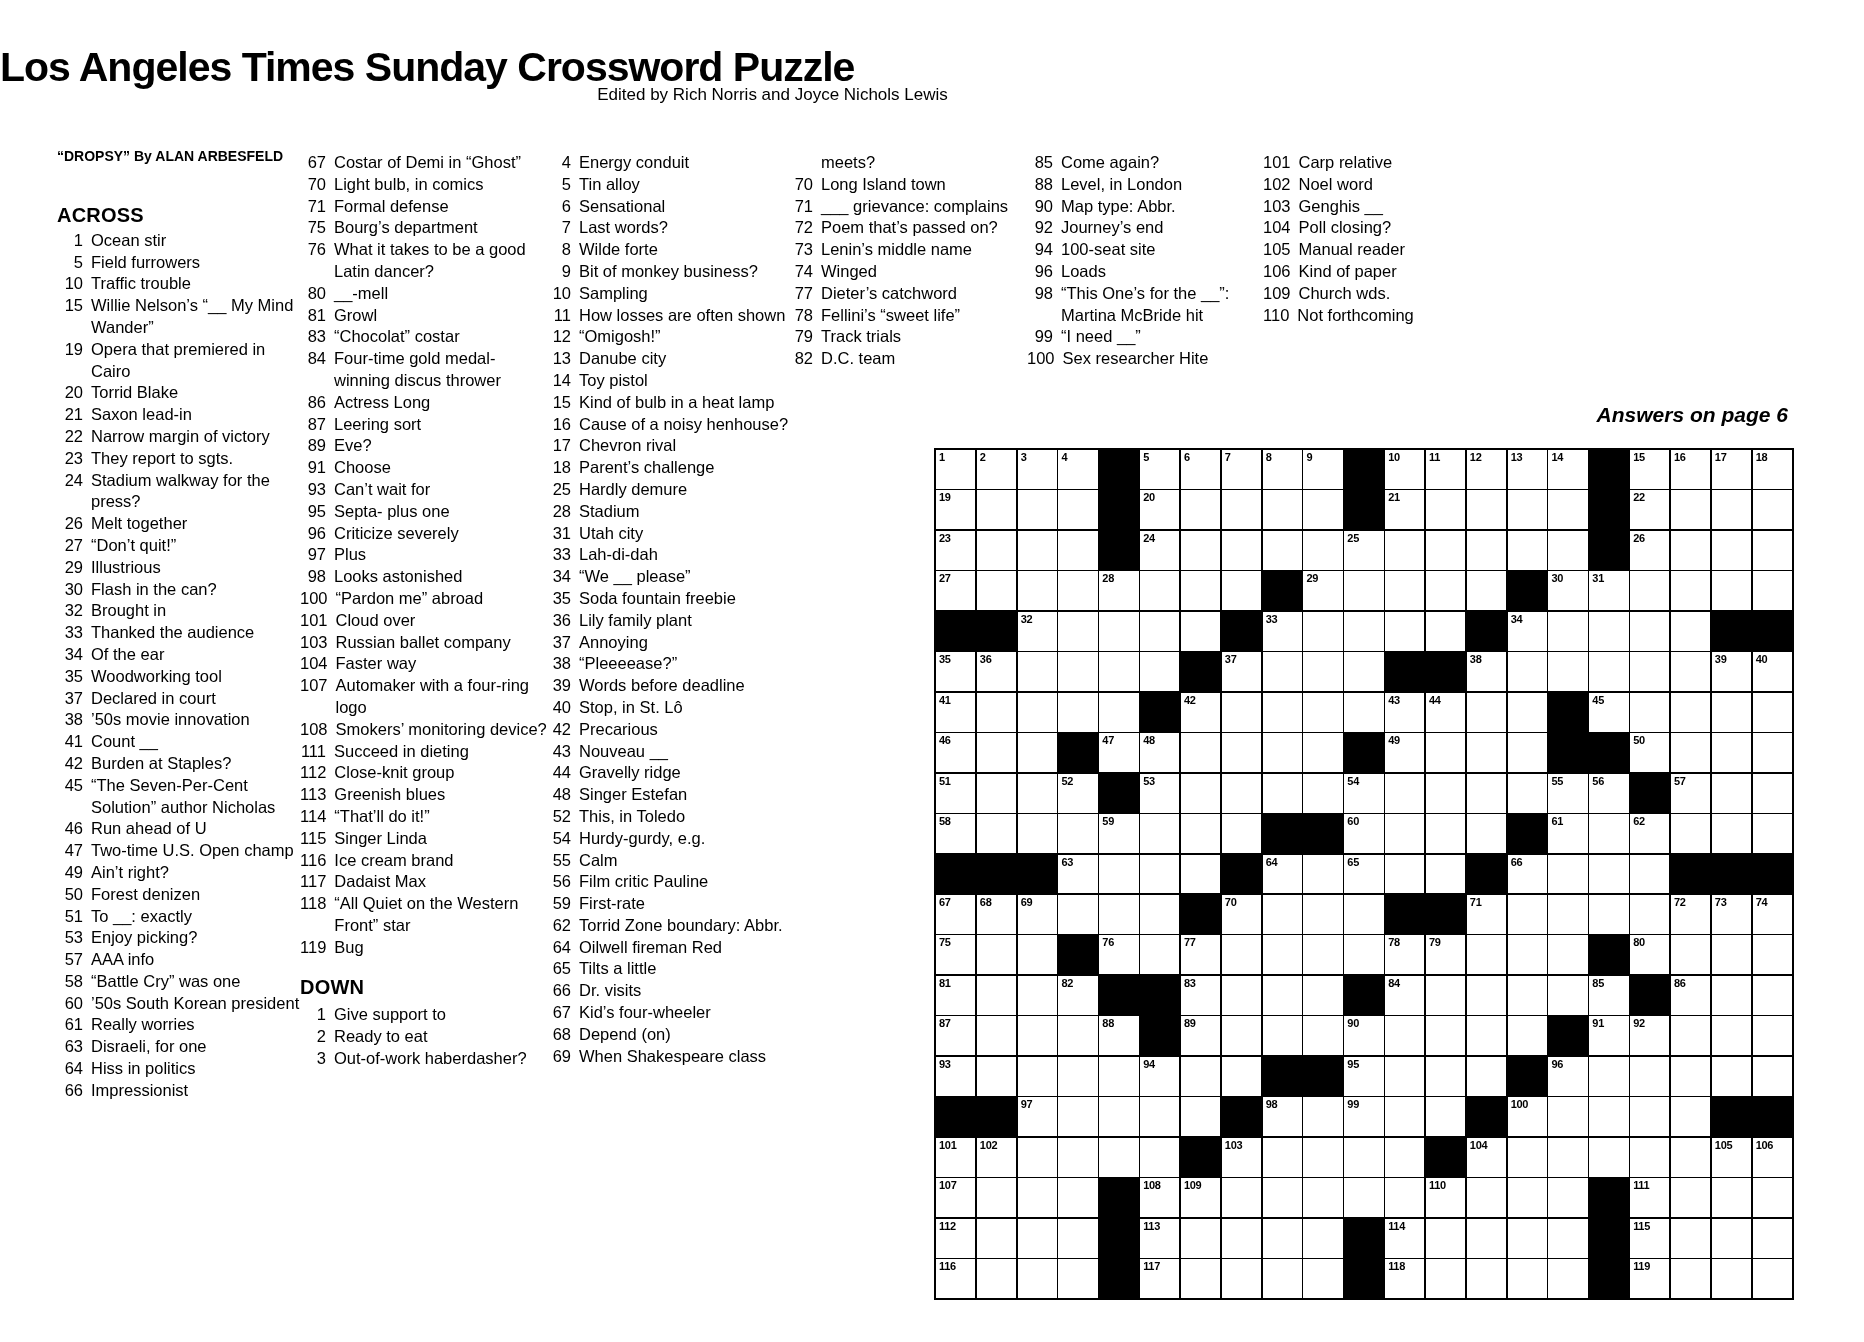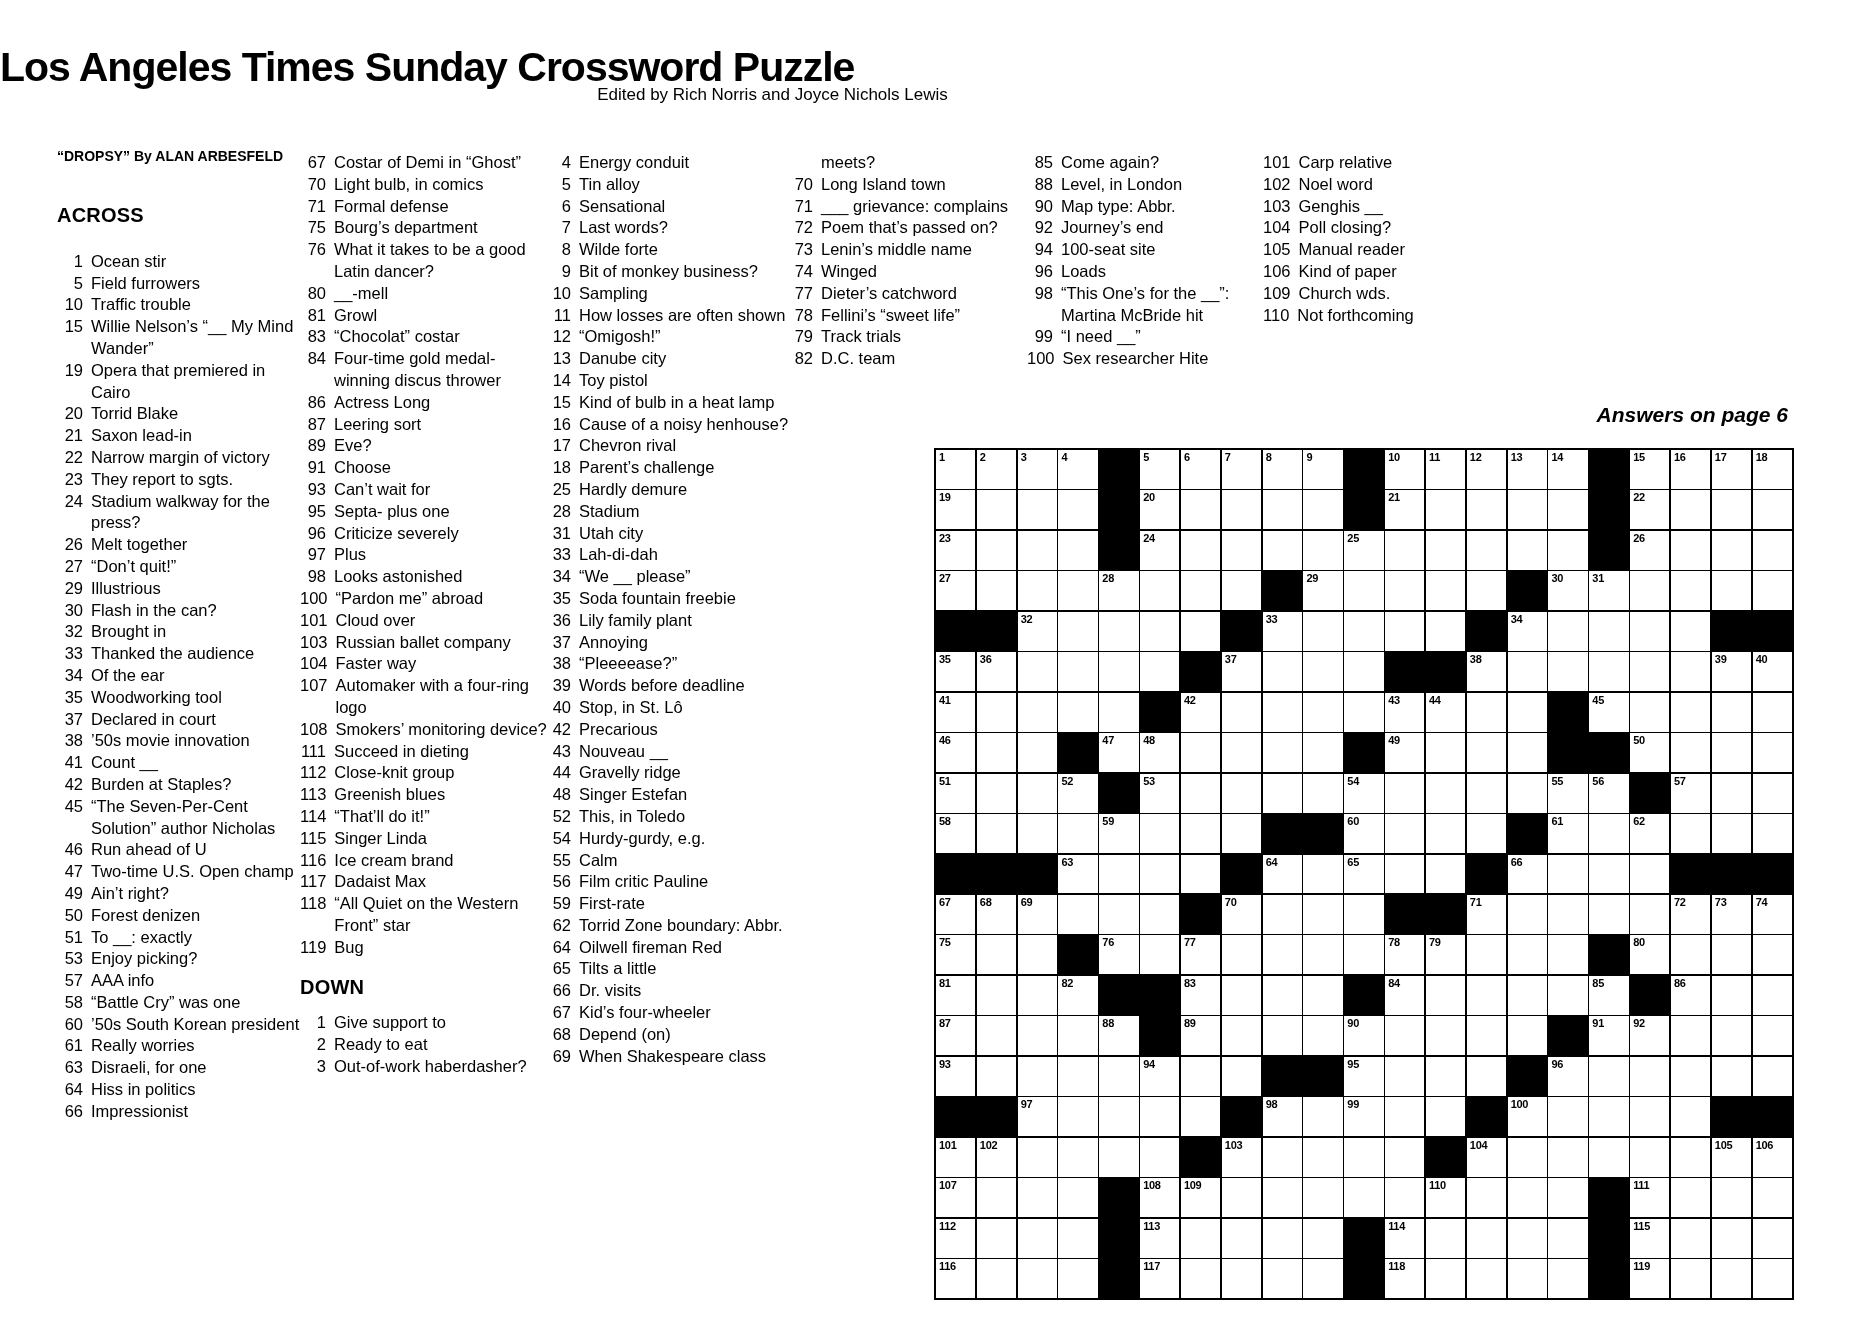--- a/index.html
+++ b/index.html
@@ -16,22 +16,22 @@
   }
   .byline{position:absolute;top:148px;left:57px;font-size:14px;font-weight:700}
   #columns-area{position:absolute;top:0;left:0}
   .clue-col{position:absolute;top:152px;font-size:16.5px;line-height:21.8px}
   .col-0{left:57px;width:252px}
   .col-1{left:300px;width:250px}
   .col-2{left:545px;width:250px}
   .col-3{left:787px;width:240px}
   .col-4{left:1027px;width:218px}
   .col-5{left:1263px;width:230px}
-  .header{font-weight:700;font-size:20px;margin:19px 0 13px;letter-spacing:.2px}
-  .col-0 .header{margin:53px 0 24px}
+  .header{font-weight:700;font-size:20px;margin:19px 0 5px;letter-spacing:.2px}
+  .col-0 .header{margin:53px 0 3px}
   .clue{display:flex}
   .clue .num{flex:0 0 26px;text-align:right;margin-right:8px;white-space:nowrap}
   .clue .txt{flex:1}
   .answers-note{
     position:absolute;top:403px;left:1440px;width:348px;text-align:right;
     font-size:21px;font-weight:700;font-style:italic;
   }
   #grid{
     position:absolute;left:934px;top:448px;width:860px;height:852px;
     box-sizing:border-box;border:2px solid #000;background:#000;

